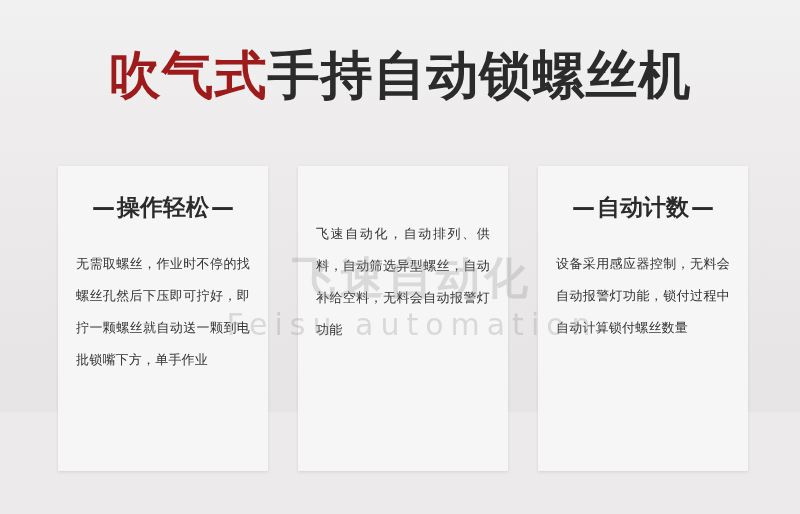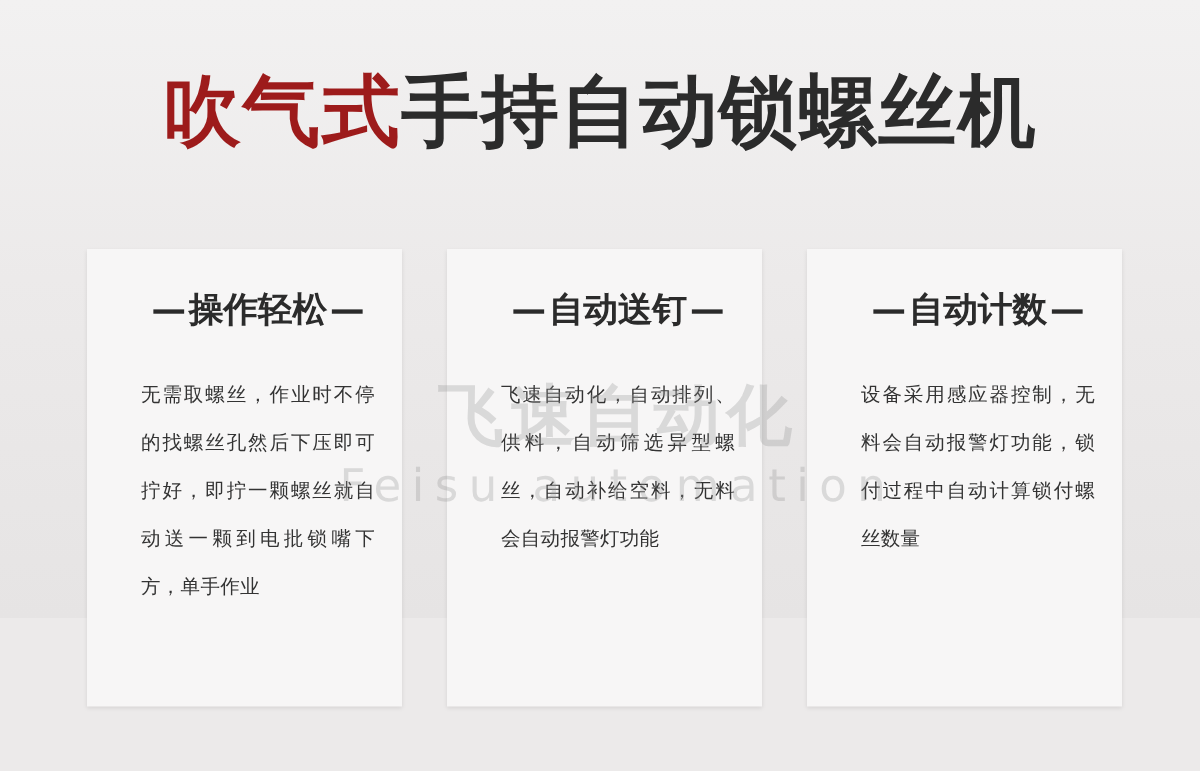--- a/index.html
+++ b/index.html
@@ -80,21 +80,21 @@
     display: flex;
     justify-content: space-between;
     z-index: 2;
   }
   .card {
     width: 210px;
     height: 305px;
     background: #f7f6f6;
     box-shadow: 0 1px 3px rgba(0,0,0,0.10);
     box-sizing: border-box;
-    padding: 26px 18px 0 36px;
+    padding: 26px 18px 0 18px;
     position: relative;
   }
   .card-title {
     text-align: center;
     font-size: 23px;
     font-weight: bold;
     color: #2b2b2b;
     letter-spacing: 0px;
     line-height: 30px;
     white-space: nowrap;
@@ -130,23 +130,20 @@
   <div class="cards">
 
     <div class="card">
       <div class="card-title">
         <span class="dash">—</span><span>操作轻松</span><span class="dash">—</span>
       </div>
       <div class="card-body">无需取螺丝，作业时不停的找螺丝孔然后下压即可拧好，即拧一颗螺丝就自动送一颗到电批锁嘴下方，单手作业</div>
     </div>
 
     <div class="card">
-      <div class="card-title">
-        <span class="dash">—</span><span>自动送钉</span><span class="dash">—</span>
-      </div>
       <div class="card-body">飞速自动化，自动排列、供料，自动筛选异型螺丝，自动补给空料，无料会自动报警灯功能</div>
     </div>
 
     <div class="card">
       <div class="card-title">
         <span class="dash">—</span><span>自动计数</span><span class="dash">—</span>
       </div>
       <div class="card-body">设备采用感应器控制，无料会自动报警灯功能，锁付过程中自动计算锁付螺丝数量</div>
     </div>
 

